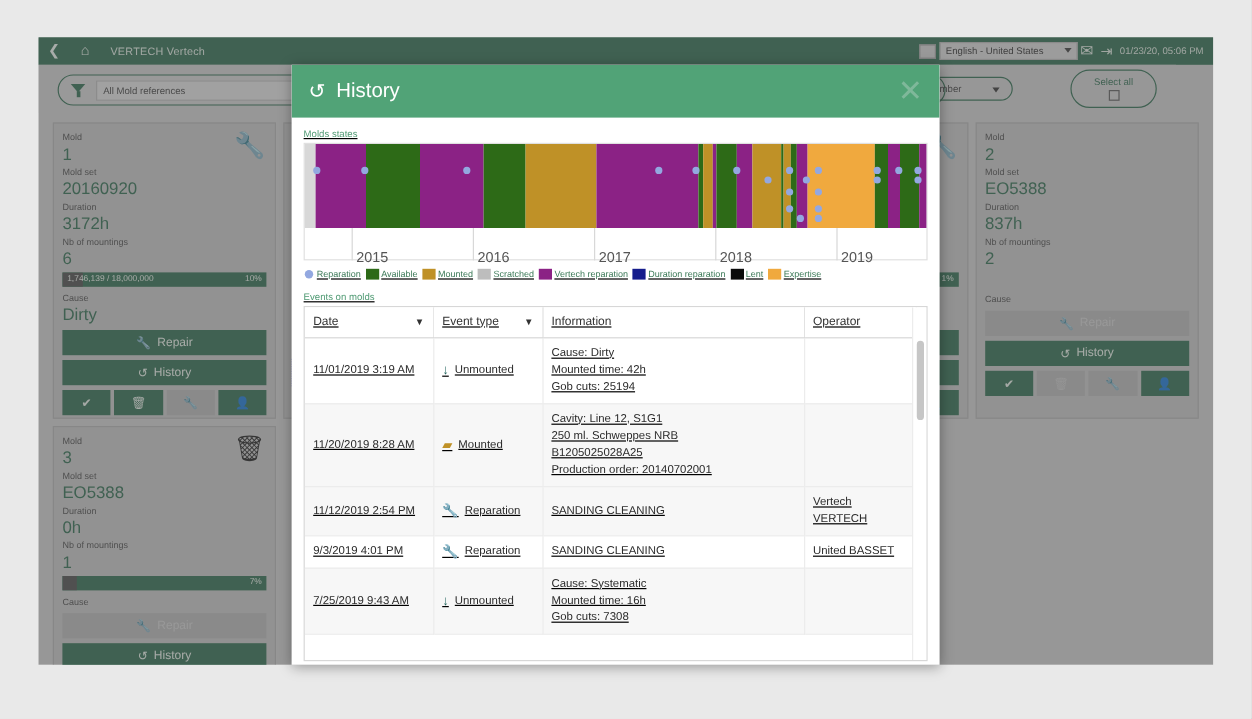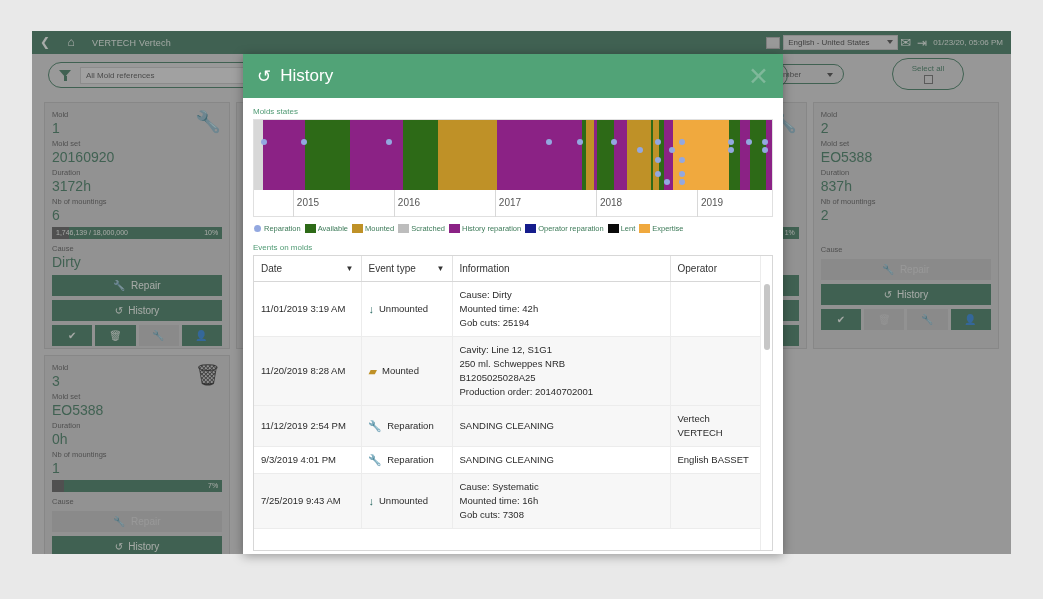--- a/index.html
+++ b/index.html
@@ -188,34 +188,34 @@
     display: flex; align-items: center;
     padding: 0 14px;
     color: #ffffff;
   }
   #modal-head .hicon { font-size: 17px; margin-right: 9px; }
   #modal-title { font-size: 17px; }
   #modal-close {
     margin-left:auto; font-size: 25px; color: #7fb89a; line-height: 1;
     font-weight: 300;
   }
-  #modal-body { padding: 9px 10px 0 10px; }
+  #modal-body { padding: 9px 10px 0 10px; text-decoration: underline; }
 
   .sec-label { font-size: 8px; color: #4f9a73; margin-bottom: 3px; }
 
   
   #chart-wrap { border: 1px solid #e0e0e0; background:#fff; height: 98px; position:relative; }
   #chart-plot { position:absolute; left:0; top:0; right:0; height: 70px; display:flex; }
   #chart-plot .seg { height: 100%; }
   #chart-axis { position:absolute; left:0; top:70px; right:0; height: 27px; }
   #chart-axis .tick {
     position:absolute; top:0; bottom:0; width:1px; background:#d8d8d8;
   }
   #chart-axis .tlab {
-    position:absolute; top:7px; font-size:10px; color:#555; padding-left:4px;
+    position:absolute; top:17px; font-size:12px; color:#555; padding-left:4px;
   }
   .dot {
     position: absolute; width: 6px; height: 6px; border-radius: 50%;
     background: #93a8e0;
   }
   #legend {
     display:flex; align-items:center; flex-wrap: wrap; gap:2px 4px;
     margin-top: 7px; margin-bottom: 10px;
   }
   .lg { display:flex; align-items:center; font-size: 7.5px; color:#3c7a58; }
@@ -606,25 +606,25 @@
           <div class="lg">
             <span class="sw " style="background:#bf9127"></span>
             <span>Mounted</span>
           </div>
           <div class="lg">
             <span class="sw " style="background:#bdbdbd"></span>
             <span>Scratched</span>
           </div>
           <div class="lg">
             <span class="sw " style="background:#8b2285"></span>
-            <span>History reparation</span>
+            <span>Vertech reparation</span>
           </div>
           <div class="lg">
             <span class="sw " style="background:#151c8c"></span>
-            <span>Operator reparation</span>
+            <span>Duration reparation</span>
           </div>
           <div class="lg">
             <span class="sw " style="background:#0a0a0a"></span>
             <span>Lent</span>
           </div>
           <div class="lg">
             <span class="sw " style="background:#f0a93e"></span>
             <span>Expertise</span>
           </div>
         </div>
@@ -696,21 +696,21 @@
     <td>9/3/2019 4:01 PM</td>
     <td>
                   <span class="evt">
                     <span class="gi repair">🔧</span>
                     <span>Reparation</span>
                   </span>
                 </td>
     <td>
                   <span class="info-line">SANDING CLEANING</span>
                 </td>
-    <td>English BASSET</td>
+    <td>United BASSET</td>
               </tr>
               <tr class="alt">
     <td>7/25/2019 9:43 AM</td>
     <td>
                   <span class="evt">
                     <span class="gi unmount">↓</span>
                     <span>Unmounted</span>
                   </span>
                 </td>
     <td>

